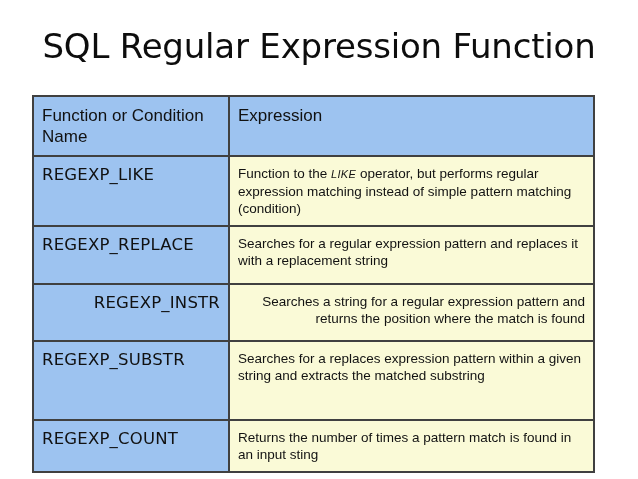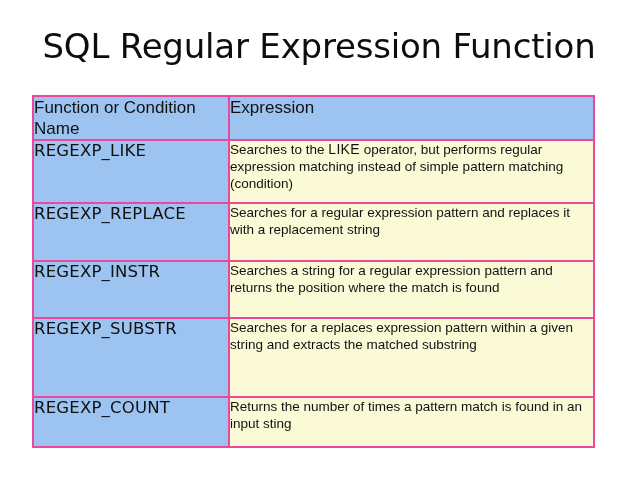--- a/index.html
+++ b/index.html
@@ -46,23 +46,23 @@
     top: 95px;
     width: 561px;
     border-collapse: collapse;
     table-layout: fixed;
   }
   #reg-table col.c-name { width: 196px; }
   #reg-table col.c-desc { width: 365px; }
 
   #reg-table th,
   #reg-table td {
-    border: 2px solid #ec4899;
+    border: 2px solid #404040;
     vertical-align: top;
-    padding: 0;
+    padding: 8px;
   }
 
   
   .hdr-cell {
     background: #9DC3F0;
     font-family: "Liberation Sans", sans-serif;
     font-size: 17px;
     line-height: 21px;
     font-weight: 400;
     color: #111111;
@@ -89,29 +89,30 @@
   .desc-cell {
     background: #FAFAD7;
     font-family: "Liberation Sans", sans-serif;
     font-size: 13.5px;
     line-height: 17px;
     color: #121212;
     padding: 5px 6px 5px 8px;
     vertical-align: top;
   }
   .desc-cell .smallcaps {
-    font-size: 14px;
+    font-size: 11px;
     letter-spacing: 0.3px;
+    font-style: italic;
   }
 
   
   tr.r-head { height: 42px; }
   tr.r1 { height: 63px; }
   tr.r2 { height: 58px; }
-  tr.r3 { height: 57px; }
+  tr.r3 { height: 57px; text-align: right; }
   tr.r4 { height: 79px; }
   tr.r5 { height: 50px; }
 </style>
 </head>
 <body>
 
 <div id="slide">
 
   <div id="slide-title">SQL Regular Expression Function</div>
 
@@ -122,21 +123,21 @@
     </colgroup>
     <thead>
       <tr class="r-head">
         <th class="hdr-cell">Function or Condition Name</th>
         <th class="hdr-cell">Expression</th>
       </tr>
     </thead>
     <tbody>
       <tr class="r1">
         <td class="name-cell">REGEXP_LIKE</td>
-        <td class="desc-cell"><span>Searches to the </span><span class="smallcaps">LIKE</span><span> operator, but performs regular expression matching instead of simple pattern matching (condition)</span></td>
+        <td class="desc-cell"><span>Function to the </span><span class="smallcaps">LIKE</span><span> operator, but performs regular expression matching instead of simple pattern matching (condition)</span></td>
       </tr>
       <tr class="r2">
         <td class="name-cell">REGEXP_REPLACE</td>
         <td class="desc-cell">Searches for a regular expression pattern and replaces it with a replacement string</td>
       </tr>
       <tr class="r3">
         <td class="name-cell">REGEXP_INSTR</td>
         <td class="desc-cell">Searches a string for a regular expression pattern and returns the position where the match is found</td>
       </tr>
       <tr class="r4">

